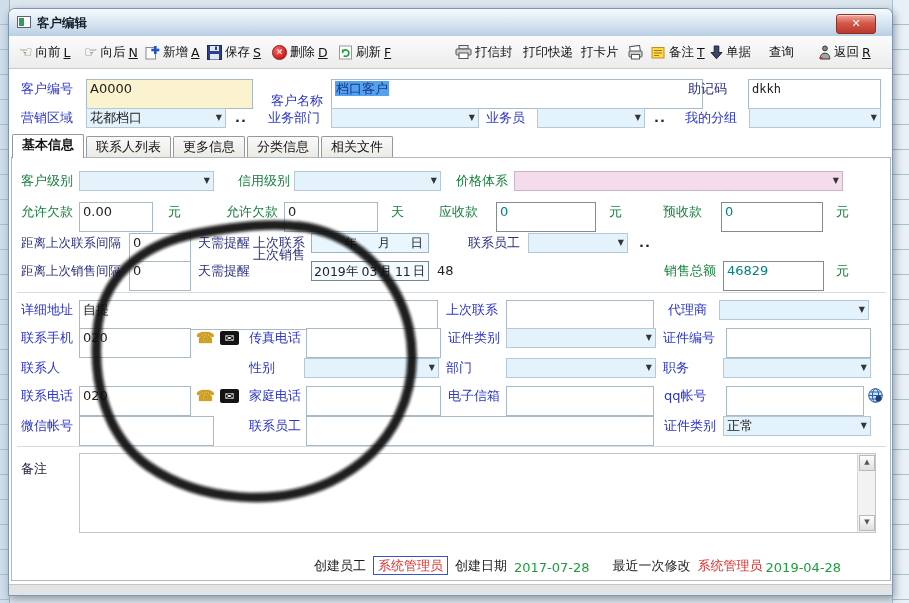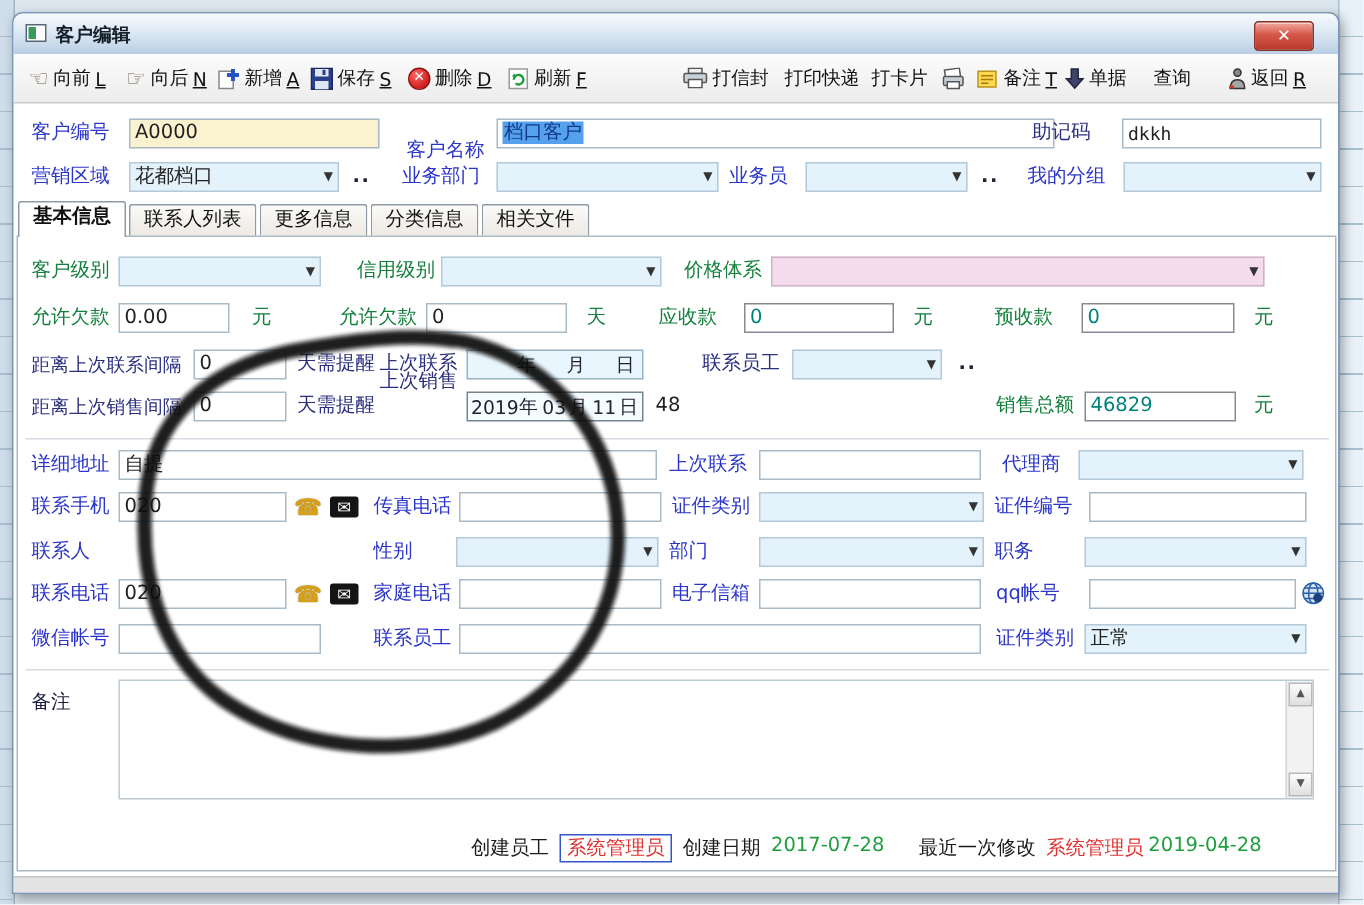--- a/index.html
+++ b/index.html
@@ -36,21 +36,21 @@
   .tbico{display:inline-flex;align-items:center;justify-content:center;}
   .hand{font-size:15px;color:#6b5b3e;line-height:1;}
   .ico-del{width:15px;height:15px;border-radius:50%;background:radial-gradient(circle at 35% 30%,#f66,#cf1f1f 70%);
     border:1px solid #8e1410;color:#fff;font-size:9px;font-weight:bold;display:inline-flex;
     align-items:center;justify-content:center;box-sizing:border-box;}
   
   .lbl{position:absolute;font-size:13px;line-height:20px;color:#2b35c8;white-space:nowrap;}
   .lbl.m{color:#15803d;}
   .lbl.n{color:#2a2f7e;}
   .lbl.k{color:#1c1c3c;}
-  .inp{position:absolute;height:20px;background:#fff;border:1px solid #a9bac7;font-size:13px;
+  .inp{position:absolute;height:30px;background:#fff;border:1px solid #a9bac7;font-size:13px;
     line-height:18px;padding:0 3px;color:#222;box-sizing:border-box;white-space:nowrap;overflow:hidden;}
   .inp.cream{background:#fbf3cf;}
   .inp.teal{color:#00837d;border-color:#848a92;}
   .sel-hl{background:#56a1ee;color:#123a86;padding:0 1px;}
   .dd{position:absolute;height:20px;background:#e4f3fb;border:1px solid #b3c9d9;font-size:13px;
     line-height:18px;padding:0 16px 0 3px;color:#222;box-sizing:border-box;cursor:pointer;
     white-space:nowrap;overflow:hidden;}
   .dd.pink{background:#f4dcec;border-color:#cdb3c6;}
   .dda{position:absolute;right:3px;top:50%;transform:translateY(-50%);font-size:8px;color:#333;}
   .dots{position:absolute;font-size:13px;font-weight:bold;color:#223;letter-spacing:1px;cursor:pointer;line-height:20px;}
@@ -76,21 +76,21 @@
   .sb{position:absolute;right:0;top:0;width:17px;height:100%;background:#f2f2f2;border-left:1px solid #d5d5d5;}
   .sbtn{position:absolute;left:1px;width:14px;height:14px;background:linear-gradient(#fdfdfd,#dfdfdf);
     border:1px solid #b9b9b9;font-size:7px;color:#555;text-align:center;line-height:13px;cursor:pointer;}
   .sbtn.up{top:1px;}.sbtn.down{bottom:1px;}
   
   .fico{position:absolute;cursor:pointer;}
   .phone-g{font-size:15px;color:#d9a013;text-shadow:0 0 1px #7c5a00;line-height:20px;}
   .env{width:19px;height:14px;background:#141414;border-radius:2px;color:#fff;font-size:11px;
     display:flex;align-items:center;justify-content:center;line-height:1;margin-top:3px;}
   
-  .footer{position:absolute;left:305px;top:547px;display:flex;align-items:flex-start;gap:7px;
+  .footer{position:absolute;left:305px;top:547px;display:flex;align-items:flex-end;gap:7px;
     font-size:13px;white-space:nowrap;}
   .f-k{color:#1a1a1a;}
   .f-box{border:1px solid #3355cc;color:#e03030;padding:0 4px;line-height:17px;}
   .f-red{color:#e03030;}
   .f-green{color:#1e9e3e;}
   .bottom-strip{position:absolute;left:0;right:0;bottom:0;height:10px;background:#e3e3e3;border-top:1px solid #c6c6c6;}
   
   .annot{position:absolute;left:0;top:0;z-index:60;pointer-events:none;}
 </style>
 </head>

